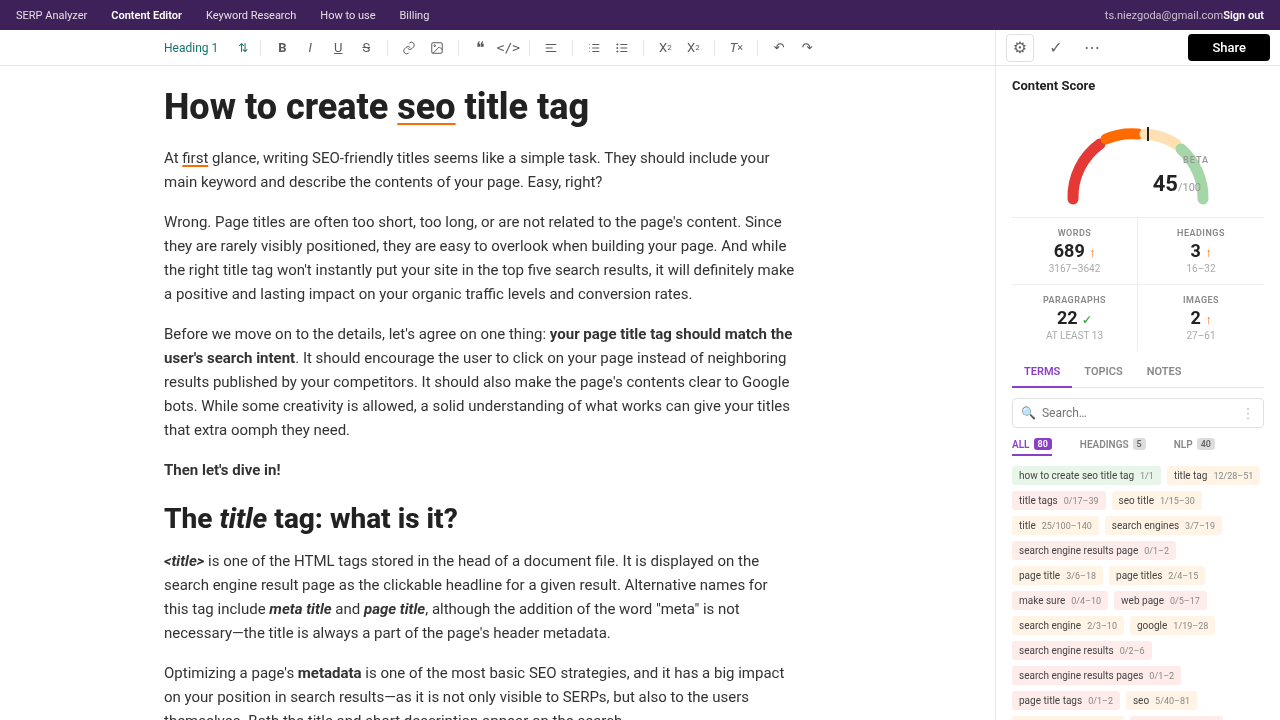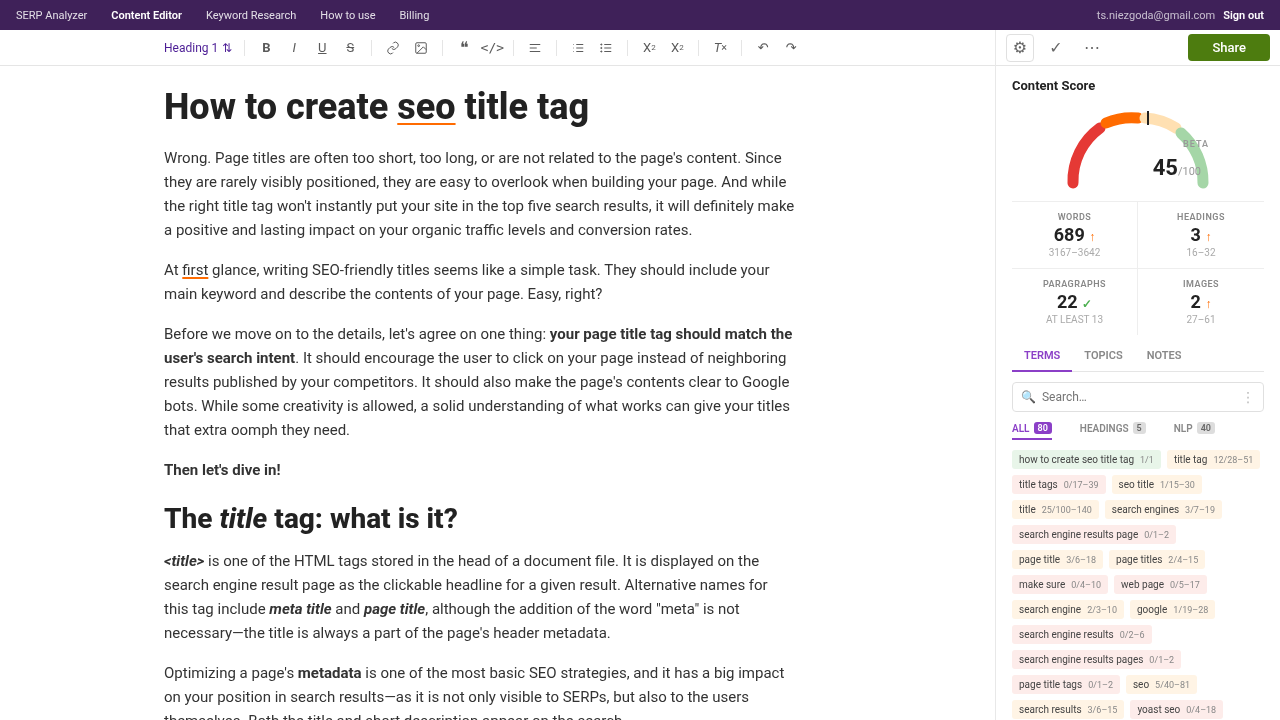--- a/index.html
+++ b/index.html
@@ -1,45 +1,45 @@
 <!DOCTYPE html>
 <html><head>
 <meta charset="utf-8">
 <style>
 *{margin:0;padding:0;box-sizing:border-box;font-family:-apple-system,BlinkMacSystemFont,"Segoe UI",Roboto,sans-serif}
 body{background:#fff;color:#333;height:720px;width:1280px;overflow:hidden}
 .topbar{background:#3f2159;height:25px;display:flex;align-items:center;padding:15px 16px;color:#fff;font-size:11px}
 .topbar .nav-item{margin-right:24px;cursor:pointer;opacity:.85}
 .topbar .nav-item.active{opacity:1;font-weight:600}
 .topbar .spacer{flex:1}
-.topbar .user{opacity:.7;margin-right:8px}
+.topbar .user{opacity:.7;}
 .topbar .signout{font-weight:600;cursor:pointer}
 .main{display:flex;height:calc(100% - 25px)}
 .editor-col{flex:1;display:flex;flex-direction:column;overflow:hidden}
 .toolbar{height:36px;border-bottom:1px solid #e5e5e5;display:flex;align-items:center;padding:0 164px;gap:10px}
-.format-select{font-size:12px;color:#4c1d95;display:flex;align-items:flex-start;gap:4px;cursor:pointer}
+.format-select{font-size:12px;color:#0f766e;display:flex;align-items:flex-start;gap:20px;cursor:pointer}
 .tb-btn{width:18px;height:18px;display:flex;align-items:center;justify-content:center;color:#5a5a5a;cursor:pointer;font-size:13px}
 .tb-btn svg{width:14px;height:14px;stroke:#5a5a5a;fill:none;stroke-width:1.7}
 .tb-sep{width:1px;height:16px;background:#e5e5e5;margin:0 2px}
 .content{flex:1;padding:20px 200px 20px 164px;overflow-y:auto;font-family:Georgia,serif;color:#222}
 .content h1{font-size:36px;font-weight:800;margin-bottom:18px;font-family:Georgia,serif}
 .content h1 .ul{text-decoration-line:underline;text-decoration-color:#ff6b00;text-decoration-thickness:2px;text-underline-offset:4px}
 .content h2{font-size:28px;font-weight:800;margin:20px 0 14px;font-family:Georgia,serif}
 .content h2 em{font-style:italic}
 .content p{font-size:15px;line-height:1.6;margin-bottom:16px;color:#333}
 .content p .ul-o{text-decoration-line:underline;text-decoration-color:#ff6b00;text-decoration-thickness:1.5px;text-underline-offset:2px}
 .content p em{font-style:italic;font-weight:700}
 .content p strong{font-weight:700}
 .side{width:285px;border-left:1px solid #e8e8e8;display:flex;flex-direction:column;background:#fff}
 .side-top{height:36px;border-bottom:1px solid #e5e5e5;display:flex;align-items:center;padding:0 10px;gap:8px}
 .icon-btn{width:28px;height:28px;border:1px solid #e0e0e0;border-radius:4px;display:flex;align-items:center;justify-content:center;cursor:pointer;color:#666}
 .icon-btn.plain{border:none}
-.share-btn{margin-left:auto;background:#4d7c0f;color:#fff;border:none;border-radius:4px;padding:6px 24px;font-size:13px;font-weight:500;cursor:pointer}
+.share-btn{margin-left:auto;background:#000000;color:#fff;border:none;border-radius:4px;padding:6px 24px;font-size:13px;font-weight:500;cursor:pointer}
 .side-body{flex:1;overflow-y:auto;padding:12px 16px}
-.cs-title{font-size:13px;font-weight:700;margin-bottom:10px;color:#222}
+.cs-title{font-size:13px;font-weight:700;margin-bottom:26px;color:#222}
 .gauge{position:relative;width:170px;height:90px;margin:0 auto 8px}
 .gauge svg{width:100%;height:100%}
 .gauge-beta{position:absolute;right:14px;top:36px;font-size:9px;color:#999;font-weight:600;letter-spacing:1px}
 .gauge-score{position:absolute;right:22px;top:52px;font-size:22px;font-weight:700;color:#222}
 .gauge-score .max{font-size:11px;color:#999;font-weight:400}
 .needle{position:absolute;left:55%;top:8px;width:2px;height:14px;background:#222;transform-origin:bottom center}
 .stats{display:grid;grid-template-columns:1fr 1fr;border-top:1px solid #eee}
 .stat{padding:10px 8px;text-align:center}
 .stat.br{border-right:1px solid #eee}
 .stat.bb{border-bottom:1px solid #eee}
@@ -145,22 +145,22 @@
           <i>T</i>
           <sub>×</sub>
         </div>
       <div class="tb-sep"></div>
       <div class="tb-btn">↶</div>
       <div class="tb-btn">↷</div>
     </div>
 
     <div class="content">
       <h1><span>How to create </span><span class="ul">seo</span><span> title tag</span></h1>
+      <p><span>At </span><span class="ul-o">first</span><span> glance, writing SEO-friendly titles seems like a simple task. They should include your main keyword and describe the contents of your page. Easy, right?</span></p>
       <p>Wrong. Page titles are often too short, too long, or are not related to the page's content. Since they are rarely visibly positioned, they are easy to overlook when building your page. And while the right title tag won't instantly put your site in the top five search results, it will definitely make a positive and lasting impact on your organic traffic levels and conversion rates.</p>
-      <p><span>At </span><span class="ul-o">first</span><span> glance, writing SEO-friendly titles seems like a simple task. They should include your main keyword and describe the contents of your page. Easy, right?</span></p>
       <p><span>Before we move on to the details, let's agree on one thing: </span><strong>your page title tag should match the user's search intent</strong><span>. It should encourage the user to click on your page instead of neighboring results published by your competitors. It should also make the page's contents clear to Google bots. While some creativity is allowed, a solid understanding of what works can give your titles that extra oomph they need.</span></p>
       <p><strong>Then let's dive in!</strong></p>
       <h2><span>The </span><em>title</em><span> tag: what is it?</span></h2>
       <p><em>&lt;title&gt;</em><span> is one of the HTML tags stored in the head of a document file. It is displayed on the search engine result page as the clickable headline for a given result. Alternative names for this tag include </span><em>meta title</em><span> and </span><em>page title</em><span>, although the addition of the word "meta" is not necessary—the title is always a part of the page's header metadata.</span></p>
       <p><span>Optimizing a page's </span><strong>metadata</strong><span> is one of the most basic SEO strategies, and it has a big impact on your position in search results—as it is not only visible to SERPs, but also to the users themselves. Both the title and short description appear on the search </span></p>
     </div>
   </div>
 
   <div class="side">
     <div class="side-top">

